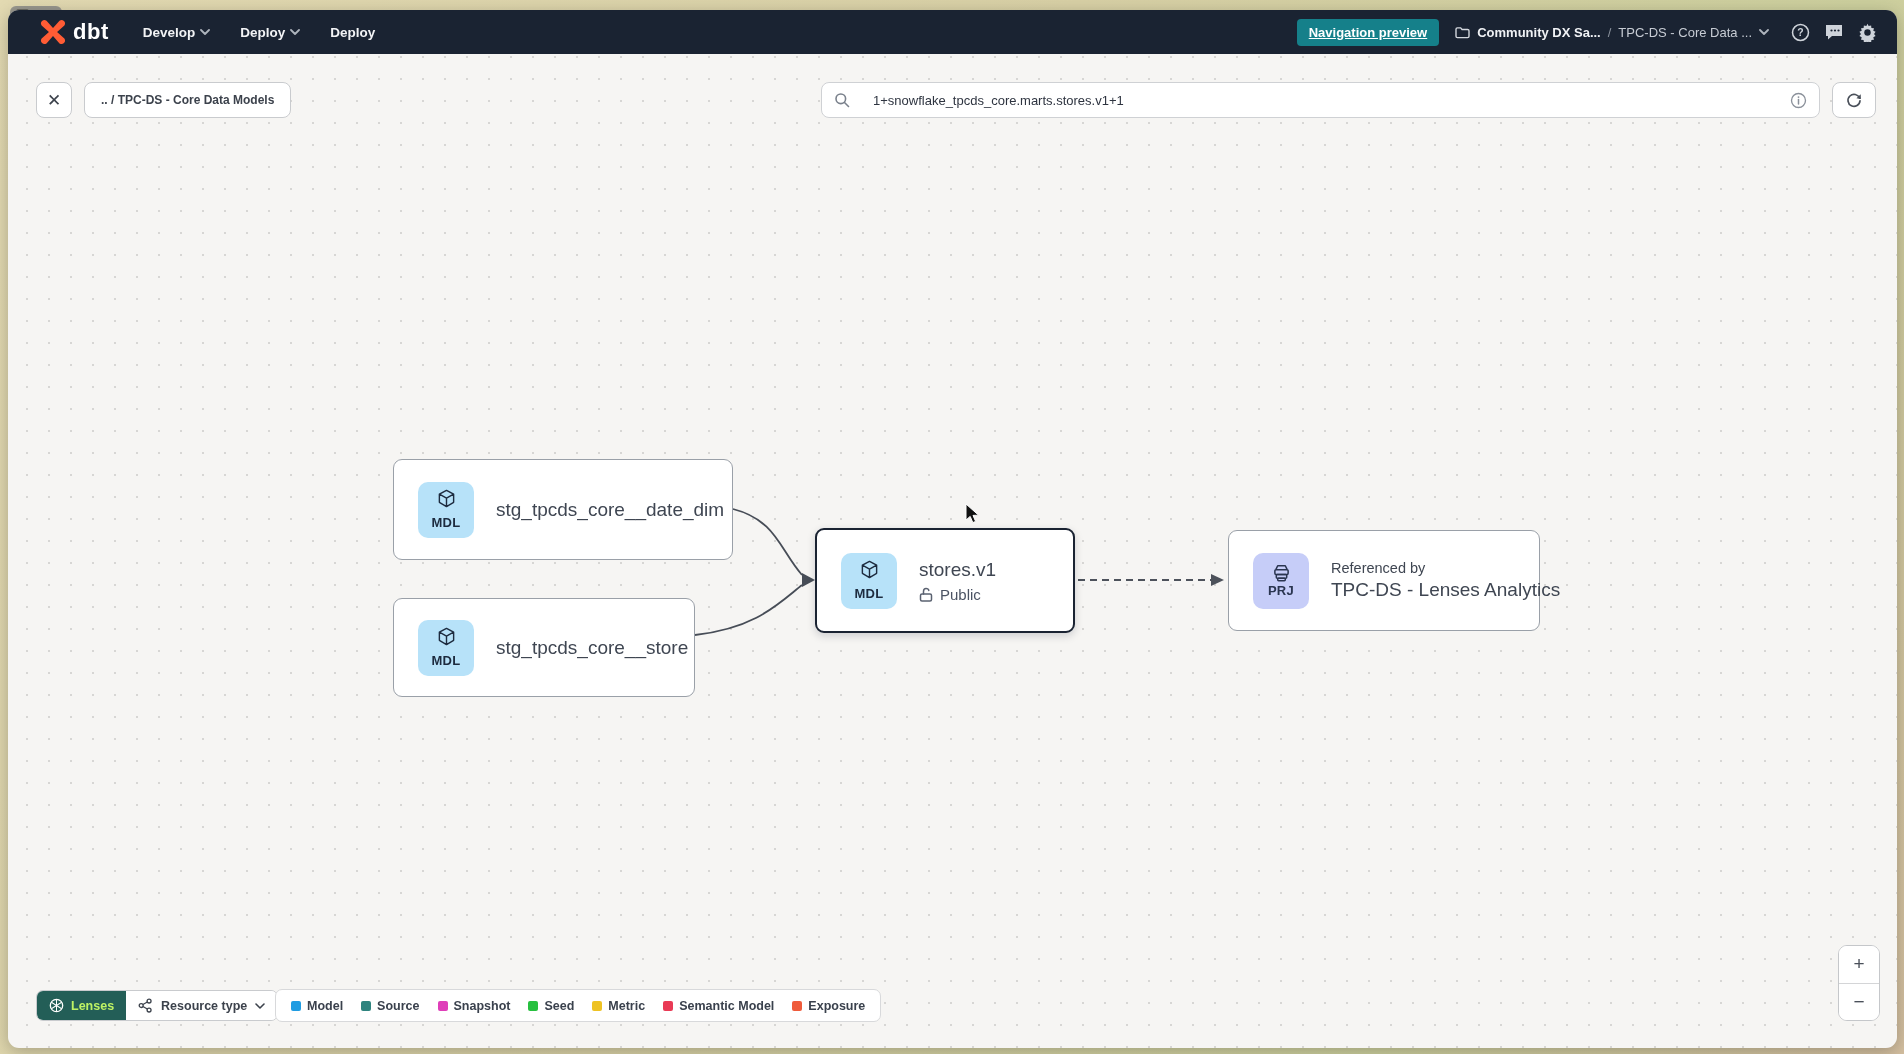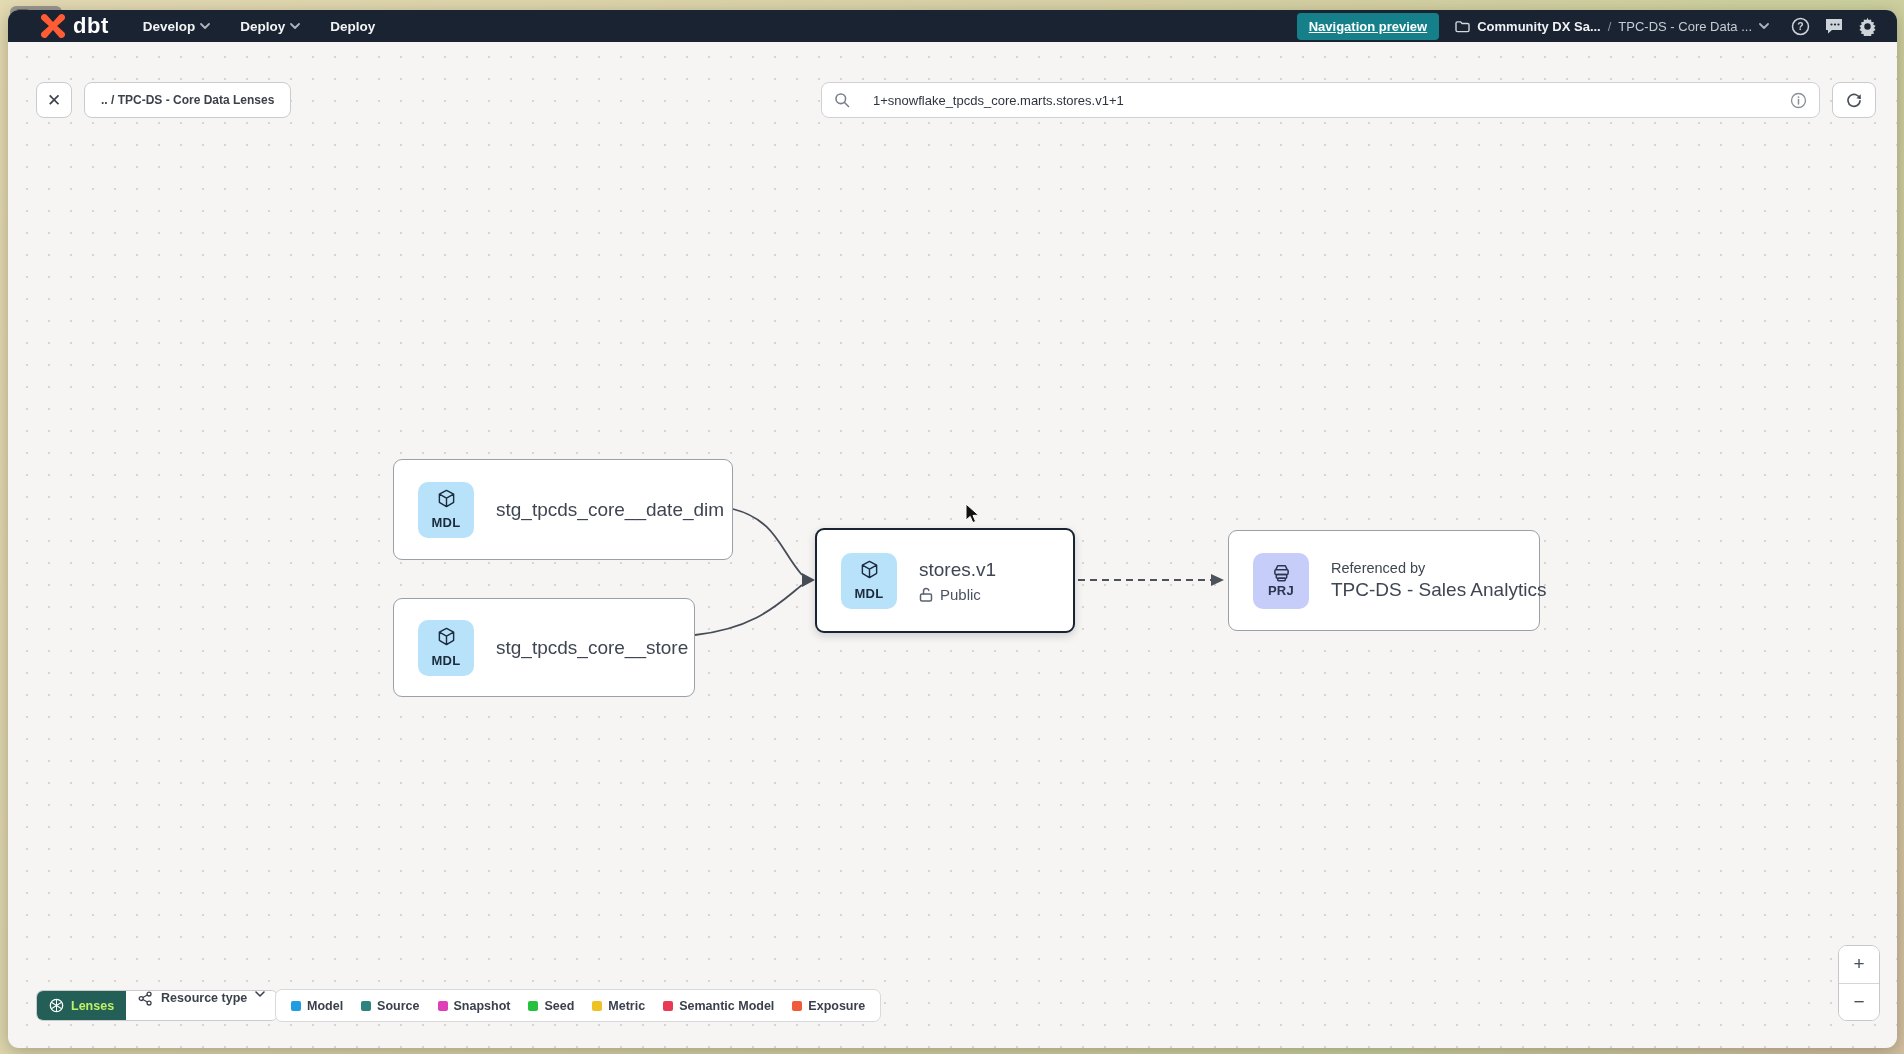--- a/index.html
+++ b/index.html
@@ -13,21 +13,21 @@
   .record-pill{position:absolute;left:10px;top:6px;width:52px;height:16px;background:#99978e;border-radius:6px;display:flex;align-items:center;padding-left:6px;}
   .record-pill .mini{width:13px;height:10px;border:1.5px solid #6e6c63;border-radius:2px;background:#8b897f;}
 
   .app-window{
     position:absolute;left:8px;top:10px;width:1889px;height:1038px;
     border-radius:11px;overflow:hidden;background:#f6f5f3;
     box-shadow:0 4px 18px rgba(0,0,0,.25);
   }
 
   
-  .navbar{height:32px;background:#1a2332;display:flex;align-items:center;padding:0 20px 0 32px;color:#e8eaee;}
+  .navbar{height:44px;background:#1a2332;display:flex;align-items:center;padding:0 20px 0 32px;color:#e8eaee;}
   .logo{display:flex;align-items:center;gap:7px;margin-right:34px;}
   .logo-text{font-size:22px;font-weight:700;color:#fff;letter-spacing:.5px;}
   .nav-menu{display:flex;align-items:center;gap:30px;}
   .nav-item{display:flex;align-items:center;gap:5px;font-size:13.5px;font-weight:700;color:#f2f3f5;cursor:pointer;}
   .nav-right{margin-left:auto;display:flex;align-items:center;gap:16px;}
   .preview-badge{background:#15808a;color:#fff;font-size:13px;font-weight:700;padding:6px 12px;border-radius:4px;text-decoration:underline;}
   .crumb{display:flex;align-items:center;gap:7px;font-size:13px;color:#c7ccd4;white-space:nowrap;}
   .crumb b{color:#f0f2f5;font-weight:700;}
   .crumb .sep{color:#8a919c;}
   .nav-icons{display:flex;align-items:center;gap:14px;margin-left:6px;}
@@ -59,21 +59,21 @@
   .node-sub{display:flex;align-items:center;gap:7px;margin-top:5px;font-size:15px;color:#4b5363;}
   .node-title{font-size:14.5px;color:#3f4652;margin-bottom:3px;}
   .n-datedim{left:385px;top:449px;width:340px;height:101px;}
   .n-store{left:385px;top:588px;width:302px;height:99px;}
   .n-stores{left:807px;top:518px;width:260px;height:105px;}
   .n-prj{left:1220px;top:520px;width:312px;height:101px;}
 
   
   .lens-group{position:absolute;left:28px;top:980px;height:31px;display:flex;border-radius:7px;overflow:hidden;border:1px solid #c9cbce;background:#fff;}
   .btn-lenses{background:#235e57;color:#bef264;display:flex;align-items:center;gap:7px;padding:0 12px;font-size:12.5px;font-weight:700;cursor:pointer;}
-  .btn-resource{display:flex;align-items:flex-start;gap:8px;padding:0 12px;font-size:12.5px;font-weight:600;color:#3c424c;cursor:pointer;background:#fff;}
+  .btn-resource{display:flex;align-items:center;gap:8px;padding:0 12px;font-size:12.5px;font-weight:600;color:#3c424c;cursor:pointer;background:#fff;}
   .legend{position:absolute;left:267px;top:979px;height:33px;background:#fff;border:1px solid #d8d9db;border-radius:7px;display:flex;align-items:center;gap:18px;padding:0 15px;}
   .legend-item{display:flex;align-items:center;gap:6px;font-size:12.5px;font-weight:700;color:#3a414d;white-space:nowrap;}
   .swatch{width:10px;height:10px;border-radius:2px;display:inline-block;}
   .zoom-ctl{position:absolute;left:1830px;top:935px;width:42px;height:76px;background:#fff;border:1px solid #c5c7ca;border-radius:9px;display:flex;flex-direction:column;overflow:hidden;}
   .zoom-btn{flex:1;display:flex;align-items:center;justify-content:center;font-size:19px;color:#4a505a;cursor:pointer;background:#fff;}
   .zoom-btn:first-child{border-bottom:1px solid #d4d5d7;}
 
   .cursor{position:absolute;left:957px;top:493px;pointer-events:none;}
 </style>
 </head>
@@ -196,28 +196,28 @@
       <svg width="19" height="18" viewBox="0 0 20 19">
         <path d="M4 6 L6 1.8 H14 L16 6" fill="none" stroke="#2a3550" stroke-width="1.6" stroke-linejoin="round"></path>
         <rect x="3" y="6" width="14" height="5" rx="1.2" fill="none" stroke="#2a3550" stroke-width="1.6"></rect>
         <rect x="4.5" y="11" width="11" height="4" rx="1" fill="none" stroke="#2a3550" stroke-width="1.6"></rect>
         <rect x="6" y="15" width="8" height="2.6" rx="1" fill="none" stroke="#2a3550" stroke-width="1.6"></rect>
       </svg>
       <span class="tag">PRJ</span>
     </div>
     <div>
       <div class="node-title">Referenced by</div>
-      <div class="node-label">TPC-DS - Sales Analytics</div>
+      <div class="node-label">TPC-DS - Lenses Analytics</div>
     </div>
   </div>
 
   <button class="btn-close">
     <span>✕</span>
   </button>
-  <div class="chip-back">.. / TPC-DS - Core Data Lenses</div>
+  <div class="chip-back">.. / TPC-DS - Core Data Models</div>
 
   <div class="searchbar">
     <svg width="16" height="16" viewBox="0 0 16 16">
       <circle cx="6.8" cy="6.8" r="4.8" fill="none" stroke="#7a818c" stroke-width="1.6"></circle>
       <line x1="10.5" y1="10.5" x2="14.5" y2="14.5" stroke="#7a818c" stroke-width="1.6" stroke-linecap="round"></line>
     </svg>
     <input type="text" value="1+snowflake_tpcds_core.marts.stores.v1+1" style="">
     <svg width="17" height="17" viewBox="0 0 18 18">
       <circle cx="9" cy="9" r="7.4" fill="none" stroke="#8a909a" stroke-width="1.4"></circle>
       <line x1="9" y1="8" x2="9" y2="12.6" stroke="#8a909a" stroke-width="1.6" stroke-linecap="round"></line>

